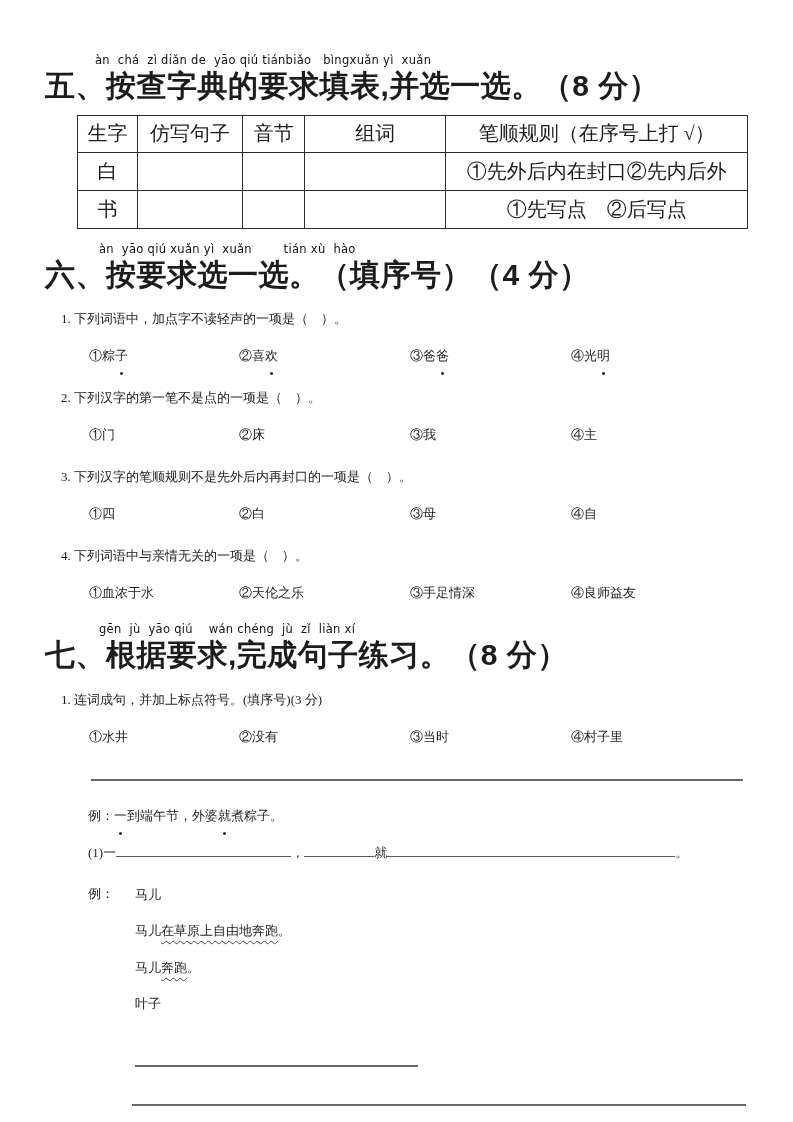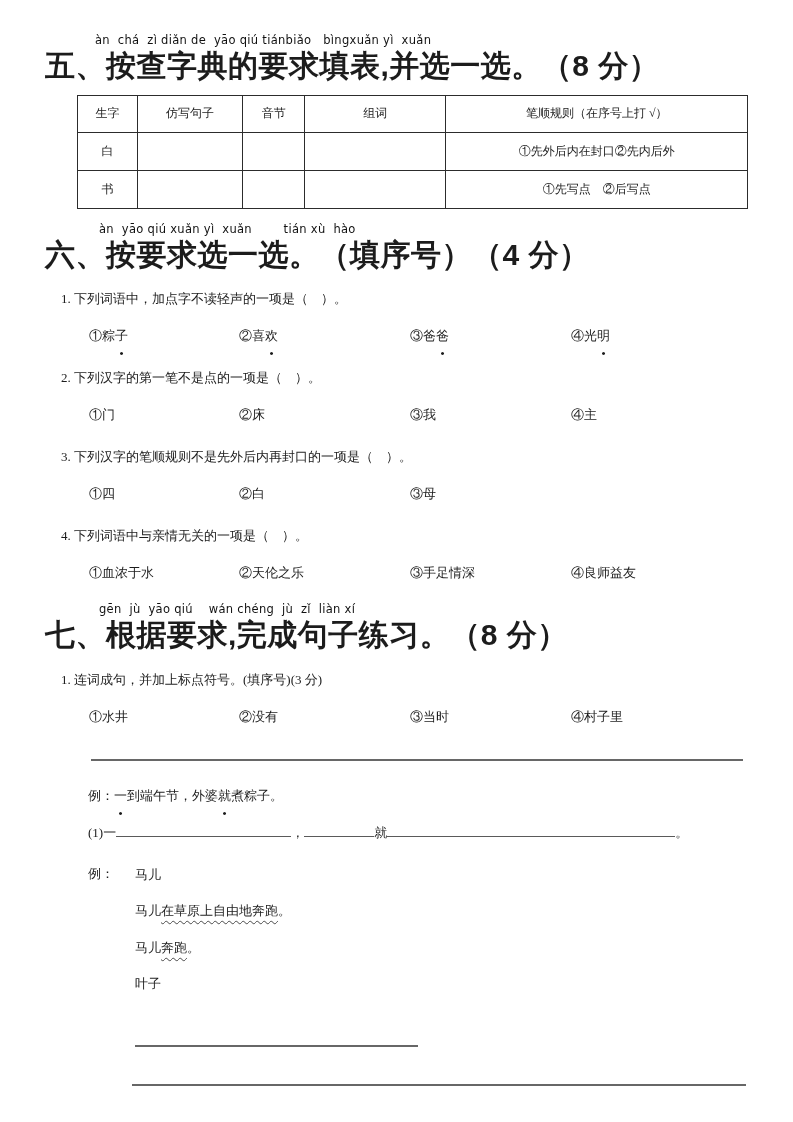--- a/index.html
+++ b/index.html
@@ -1,37 +1,37 @@
 <!DOCTYPE html>
 <html><head>
 <meta charset="utf-8">
 <style>
   html,body { margin:0; padding:0; }
   body {
     width:793px; height:1122px; background:#ffffff; color:#1c1c1c;
     font-family:"Liberation Serif", serif; overflow:hidden;
   }
-  .page { box-sizing:border-box; padding:34px 45px 0 45px; }
+  .page { box-sizing:border-box; padding:54px 45px 0 45px; }
 
   .pinyin {
     font-family:"DejaVu Sans", sans-serif;
     font-size:11.5px; line-height:1.05; letter-spacing:0.3px;
     white-space:pre; color:#111;
   }
   .sec-title {
     font-family:"Liberation Sans", sans-serif;
     font-size:30px; font-weight:700; letter-spacing:0.5px;
     margin:1px 0 0 0; line-height:1.25;
   }
 
   
   .dict-table { border-collapse:collapse; margin:10px 0 0 32px; table-layout:fixed; }
   .dict-table th, .dict-table td {
     border:1.6px solid #2c2c2c; text-align:center; vertical-align:middle;
-    font-size:12px; font-weight:400; padding:0; overflow:hidden;
+    font-size:20px; font-weight:400; padding:0; overflow:hidden;
   }
   .dict-table thead tr { height:37px; }
   .dict-table tbody tr { height:38px; }
   .rule-cell { font-size:19px; }
 
   
   .question { margin:9px 0 0 16px; font-size:13px; line-height:33px; }
   .stem { white-space:nowrap; }
   .options {
     display:grid; grid-template-columns:150px 171px 161px auto;
@@ -137,20 +137,21 @@
         <span>④主</span>
       </div>
     </div>
 
     <div class="question">
       <div class="stem">3. 下列汉字的笔顺规则不是先外后内再封口的一项是（　）。</div>
       <div class="options">
         <span>①四</span>
         <span>②白</span>
         <span>③母</span>
+        <span>④自</span>
       </div>
     </div>
 
     <div class="question">
       <div class="stem">4. 下列词语中与亲情无关的一项是（　）。</div>
       <div class="options">
         <span>①血浓于水</span>
         <span>②天伦之乐</span>
         <span>③手足情深</span>
         <span>④良师益友</span>

